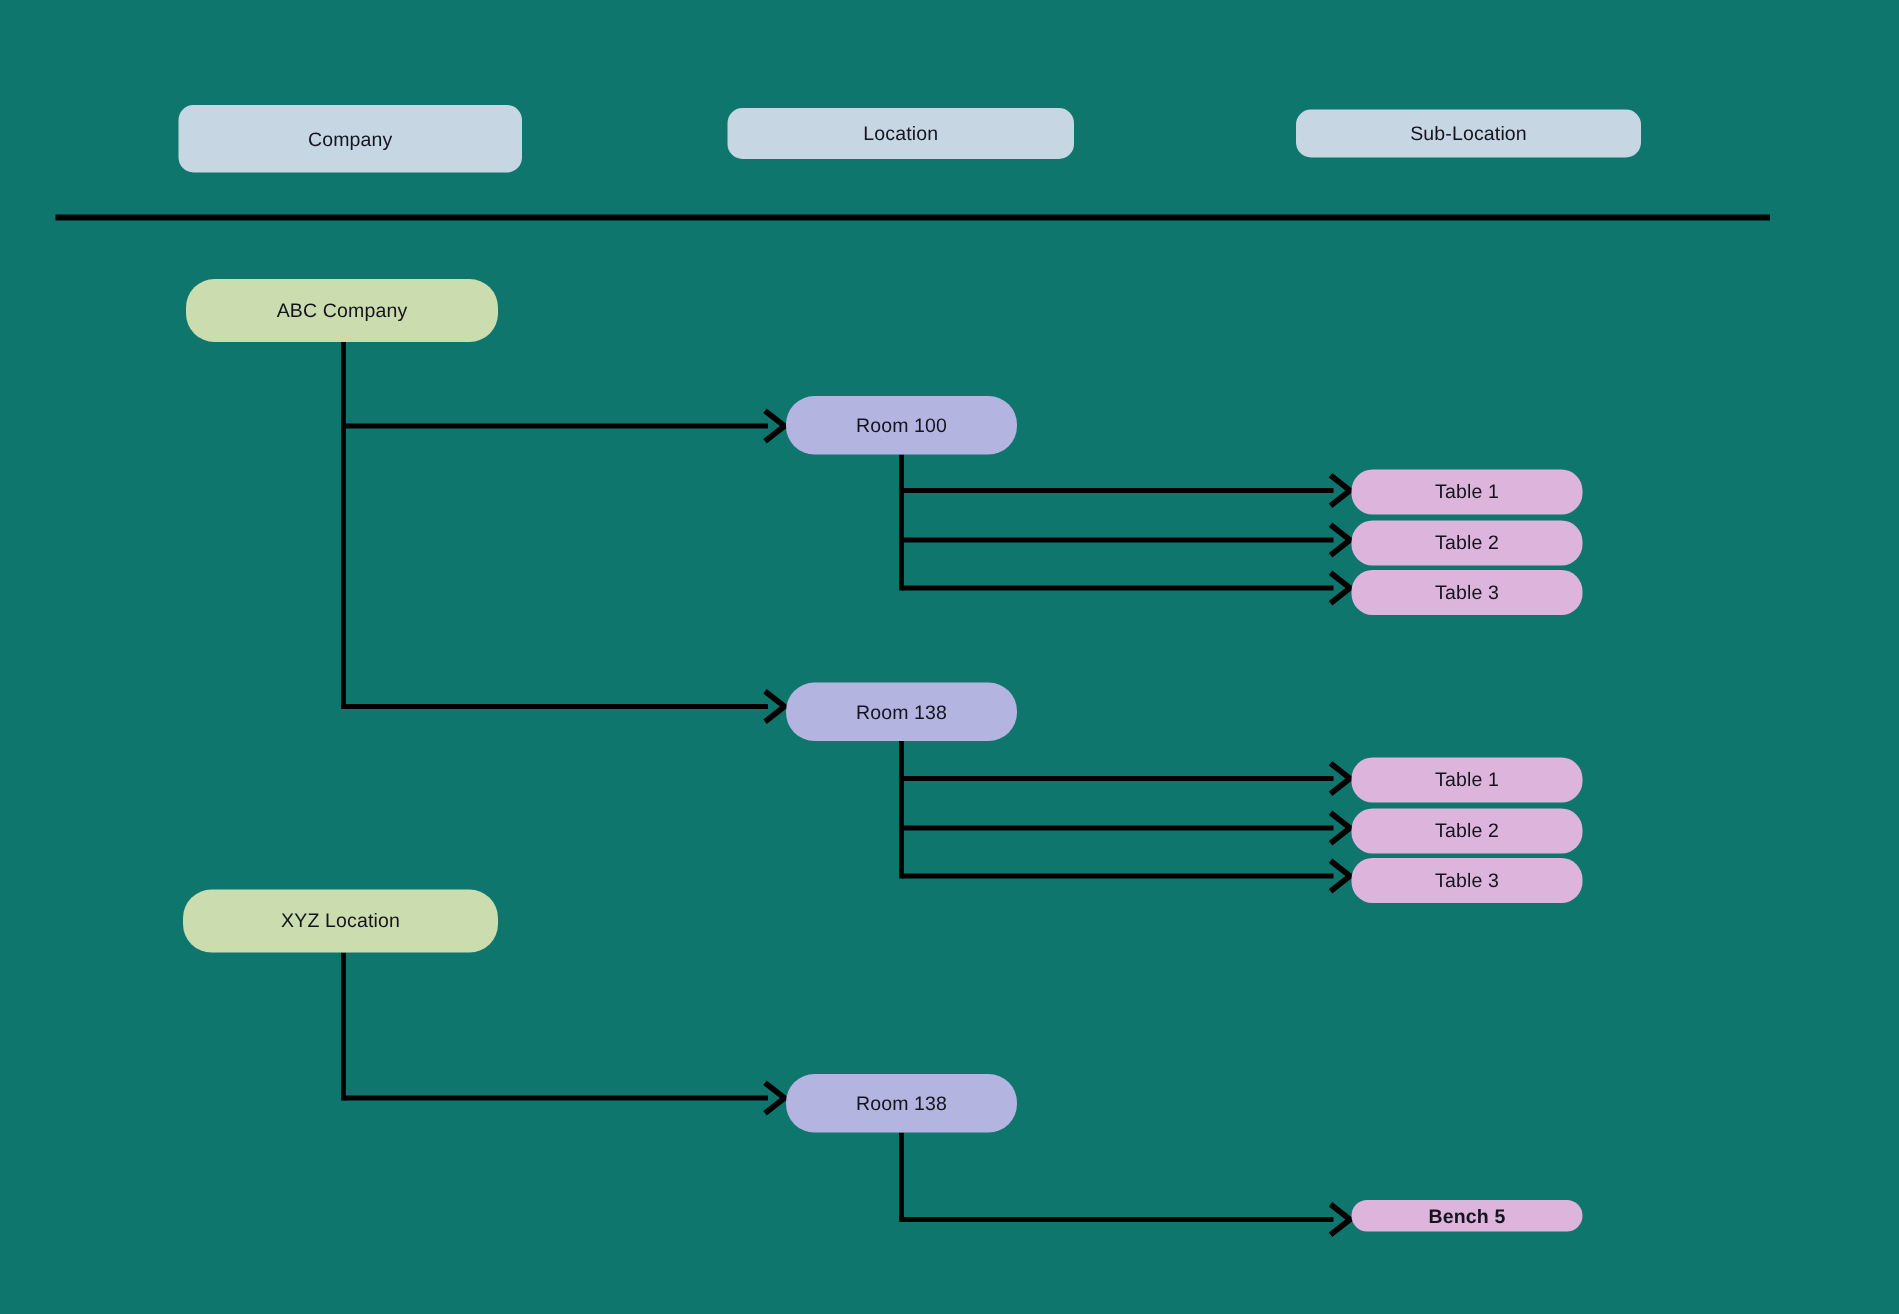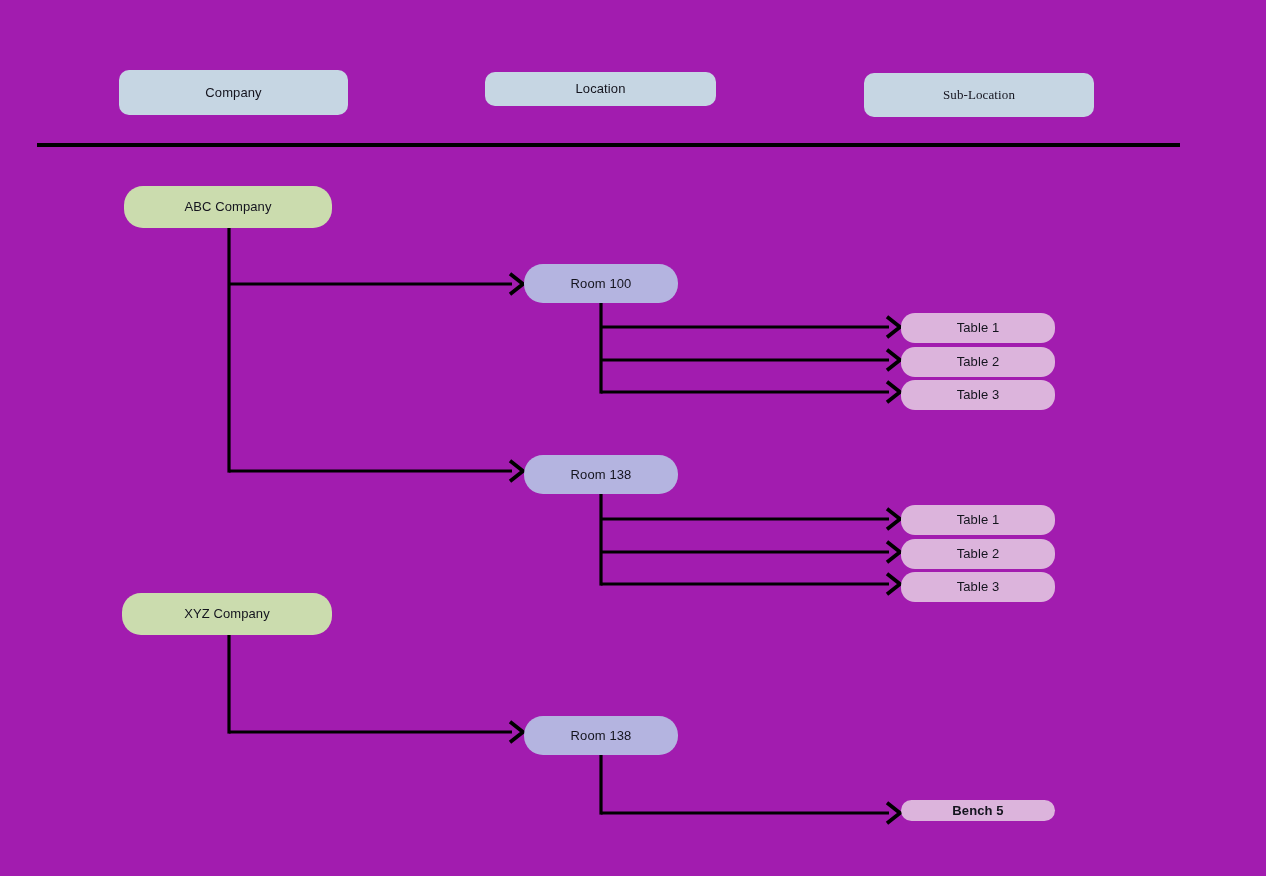--- a/index.html
+++ b/index.html
@@ -10,21 +10,21 @@
   body {
     width: 1266px;
     height: 876px;
     font-family: "Liberation Sans", sans-serif;
     overflow: hidden;
   }
   #canvas {
     position: relative;
     width: 1266px;
     height: 876px;
-    background: #a21caf;
+    background: #0f766e;
   }
   #edges {
     position: absolute;
     left: 0;
     top: 0;
     width: 1266px;
     height: 876px;
     pointer-events: none;
   }
   .node {
@@ -90,28 +90,28 @@
       <path d="M 887 541.86 L 900 552 L 887 562.14" fill="none" stroke="#000000" stroke-width="3.8000000000000003" stroke-linecap="butt" stroke-linejoin="miter"></path>
       <line x1="601" y1="584" x2="889" y2="584" stroke="#000000" stroke-width="3.2" stroke-linecap="butt"></line>
       <path d="M 887 573.86 L 900 584 L 887 594.14" fill="none" stroke="#000000" stroke-width="3.8000000000000003" stroke-linecap="butt" stroke-linejoin="miter"></path>
       <line x1="601" y1="813" x2="889" y2="813" stroke="#000000" stroke-width="3.2" stroke-linecap="butt"></line>
       <path d="M 887 802.86 L 900 813 L 887 823.14" fill="none" stroke="#000000" stroke-width="3.8000000000000003" stroke-linecap="butt" stroke-linejoin="miter"></path>
     </svg>
 
   <div id="header-layer">
       <div class="node header" style="left: 119px; top: 70px; width: 229px; height: 45px; background: rgb(198, 214, 227);">Company</div>
       <div class="node header" style="left: 485px; top: 72px; width: 231px; height: 34px; background: rgb(198, 214, 227);">Location</div>
-      <div class="node header" style="left: 864px; top: 73px; width: 230px; height: 44px; background: rgb(198, 214, 227); font-family: Liberation Serif, serif;">Sub-Location</div>
+      <div class="node header" style="left: 864px; top: 73px; width: 230px; height: 32px; background: rgb(198, 214, 227);">Sub-Location</div>
     </div>
 
   <div class="divider" style="left: 37px; top: 143px; width: 1143px; height: 4px; background: rgb(0, 0, 0);"></div>
 
   <div id="node-layer">
       <div class="node company" style="left: 124px; top: 186px; width: 208px; height: 42px;">ABC Company</div>
-      <div class="node company" style="left: 122px; top: 593px; width: 210px; height: 42px;">XYZ Company</div>
+      <div class="node company" style="left: 122px; top: 593px; width: 210px; height: 42px;">XYZ Location</div>
       <div class="node location" style="left: 524px; top: 264px; width: 154px; height: 39px;">Room 100</div>
       <div class="node location" style="left: 524px; top: 455px; width: 154px; height: 39px;">Room 138</div>
       <div class="node location" style="left: 524px; top: 716px; width: 154px; height: 39px;">Room 138</div>
       <div class="node sublocation" style="left: 901px; top: 313px; width: 154px; height: 30px;">Table 1</div>
       <div class="node sublocation" style="left: 901px; top: 347px; width: 154px; height: 30px;">Table 2</div>
       <div class="node sublocation" style="left: 901px; top: 380px; width: 154px; height: 30px;">Table 3</div>
       <div class="node sublocation" style="left: 901px; top: 505px; width: 154px; height: 30px;">Table 1</div>
       <div class="node sublocation" style="left: 901px; top: 539px; width: 154px; height: 30px;">Table 2</div>
       <div class="node sublocation" style="left: 901px; top: 572px; width: 154px; height: 30px;">Table 3</div>
       <div class="node sublocation" style="left: 901px; top: 800px; width: 154px; height: 21px; font-weight: bold;">Bench 5</div>

